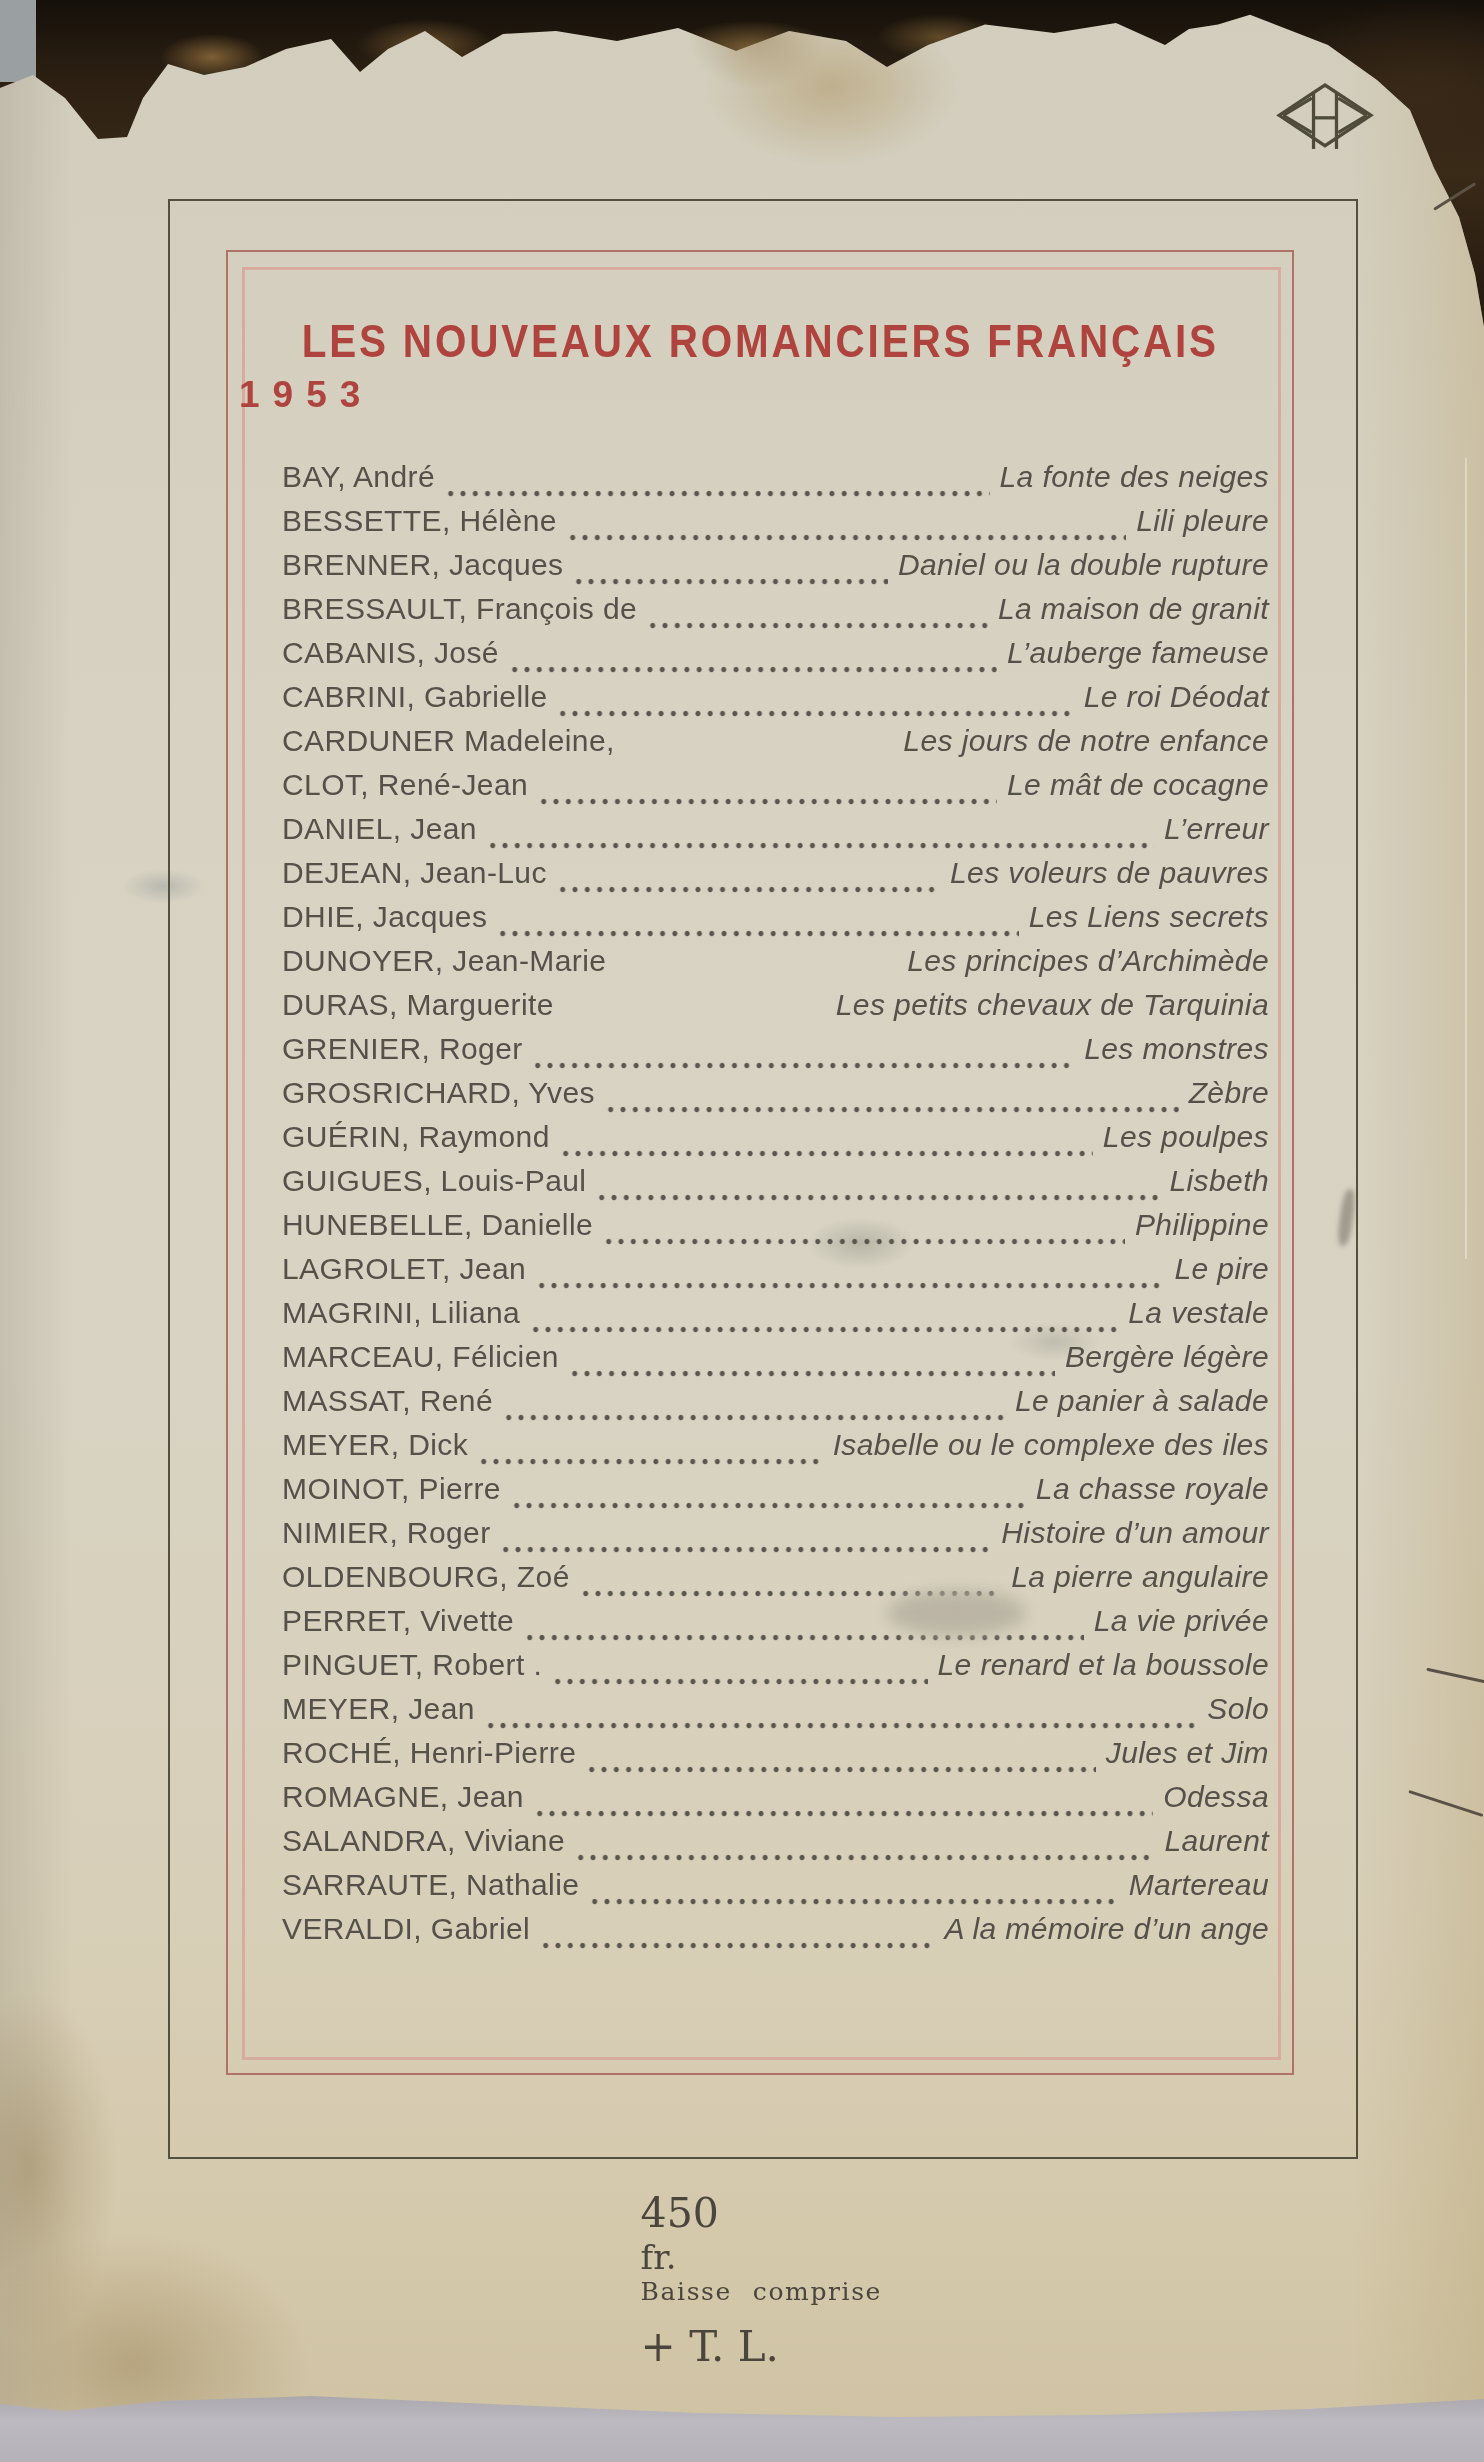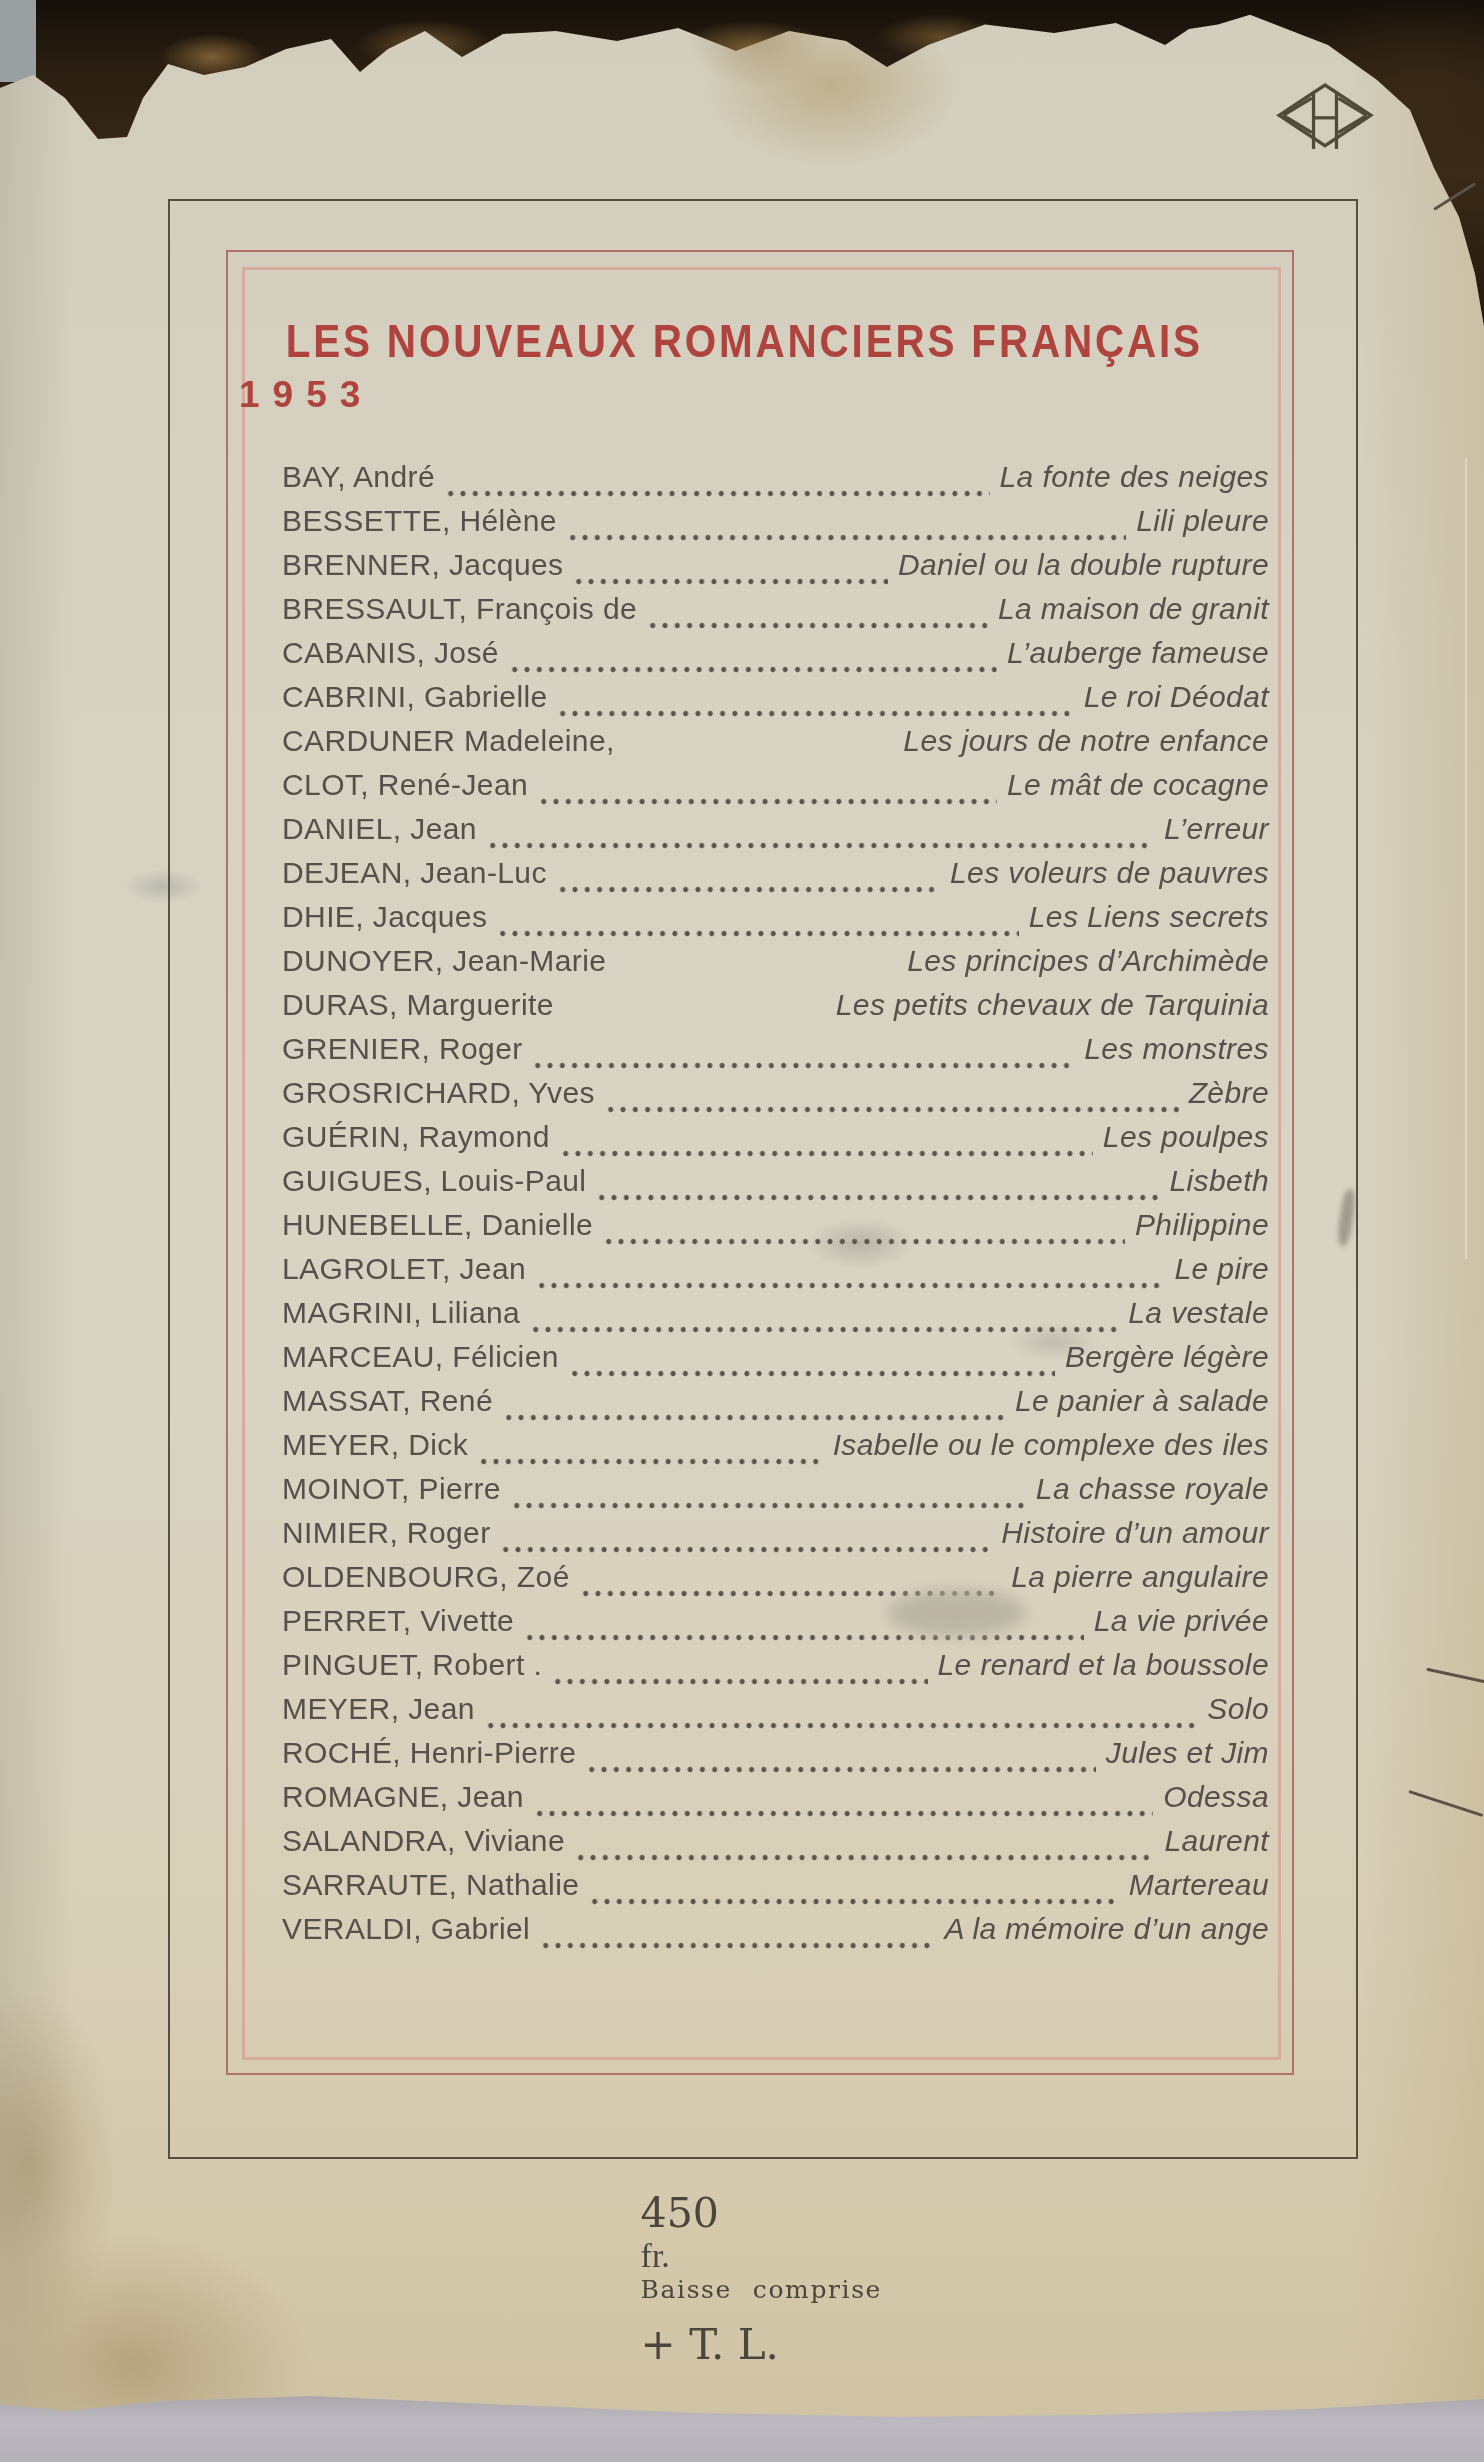--- a/index.html
+++ b/index.html
@@ -41,21 +41,21 @@
   .crease{position:absolute;left:1465px;top:458px;width:1.6px;height:801px;background:rgba(255,255,255,.35);z-index:3;}
   
   .frame-dark{position:absolute;left:168px;top:199px;width:1186px;height:1956px;
     border:2.5px solid #53503f;z-index:4;}
   .frame-red-outer{position:absolute;left:226px;top:250px;width:1064px;height:1821px;
     border:2.5px solid #b07266;z-index:4;}
   .frame-red-inner{position:absolute;left:242px;top:267px;width:1033px;height:1787px;
     border:3.3px solid #d8ab9f;z-index:4;}
   .logo{position:absolute;left:1275px;top:80px;z-index:5;}
   
-  .title{position:absolute;left:210px;top:313px;width:1069px;text-align:center;z-index:5;
+  .title{position:absolute;left:226px;top:313px;width:1069px;text-align:center;z-index:5;
     color:#ae443d;font-weight:bold;font-size:47px;letter-spacing:3.3px;white-space:nowrap;}
   .title span{display:inline-block;transform:scaleX(.86);transform-origin:center;}
   .year{position:absolute;left:226px;top:374px;width:1069px;z-index:5;
     color:#ae443d;font-weight:bold;font-size:37px;letter-spacing:13px;text-indent:13px;}
   
   .list{position:absolute;left:282px;top:460px;width:987px;z-index:5;color:#55504a;}
   .row{display:flex;align-items:baseline;height:44px;font-size:30px;white-space:nowrap;}
   .author{letter-spacing:0.4px;}
   .leader{flex:1;height:6.5px;margin:0 9.8px;align-self:flex-end;margin-bottom:7.4px;
     background-image:radial-gradient(circle at 5.7px 3.3px,#5a554d 2.1px,rgba(0,0,0,0) 2.9px);
@@ -65,21 +65,21 @@
   
   .smudge{position:absolute;left:887px;top:1590px;width:139px;height:46px;z-index:6;
     background:#b6b0a0;opacity:.85;border-radius:50%;filter:blur(7.4px);}
   .smudge2{position:absolute;left:1340px;top:1189px;width:13px;height:57px;z-index:6;
     background:#6a655c;opacity:.5;border-radius:40%;filter:blur(2.5px);transform:rotate(8deg);}
   
   .price{position:absolute;left:621px;top:2189px;width:781px;z-index:5;display:flex;
     justify-content:flex-end;align-items:baseline;color:#4a463e;
     font-family:"DejaVu Serif",serif;white-space:nowrap;flex-direction:column;}
   .price .amount{font-size:41px;}
-  .price .currency{font-size:34px;margin-left:2px;font-family:Liberation Serif, serif;}
+  .price .currency{font-size:34px;margin-left:2px;}
   .price .note{font-size:25px;letter-spacing:1.6px;margin-left:18px;word-spacing:11.4px;}
   .price .suffix{font-size:42px;margin-left:19.6px;margin-top:16px;}
 </style>
 </head>
 <body>
 
 <div class="photo">
 
   <div class="binding-blobs"></div>
   <div class="corner-gray"></div>

